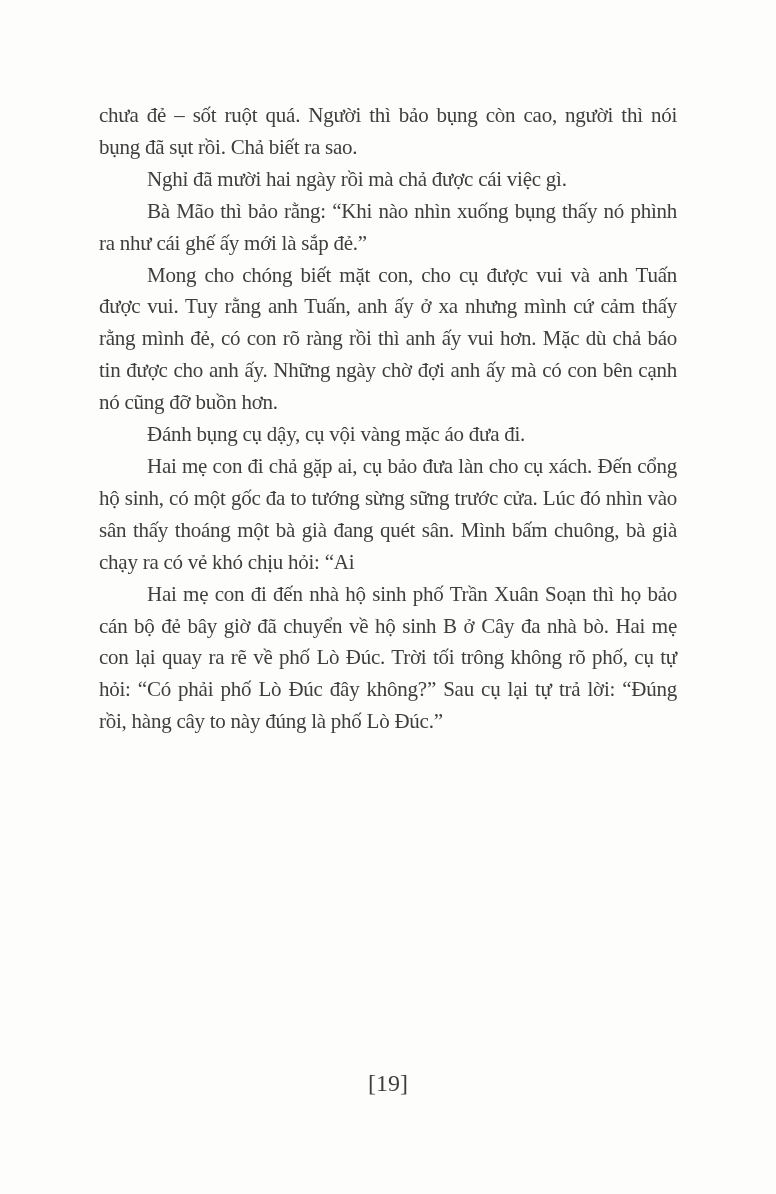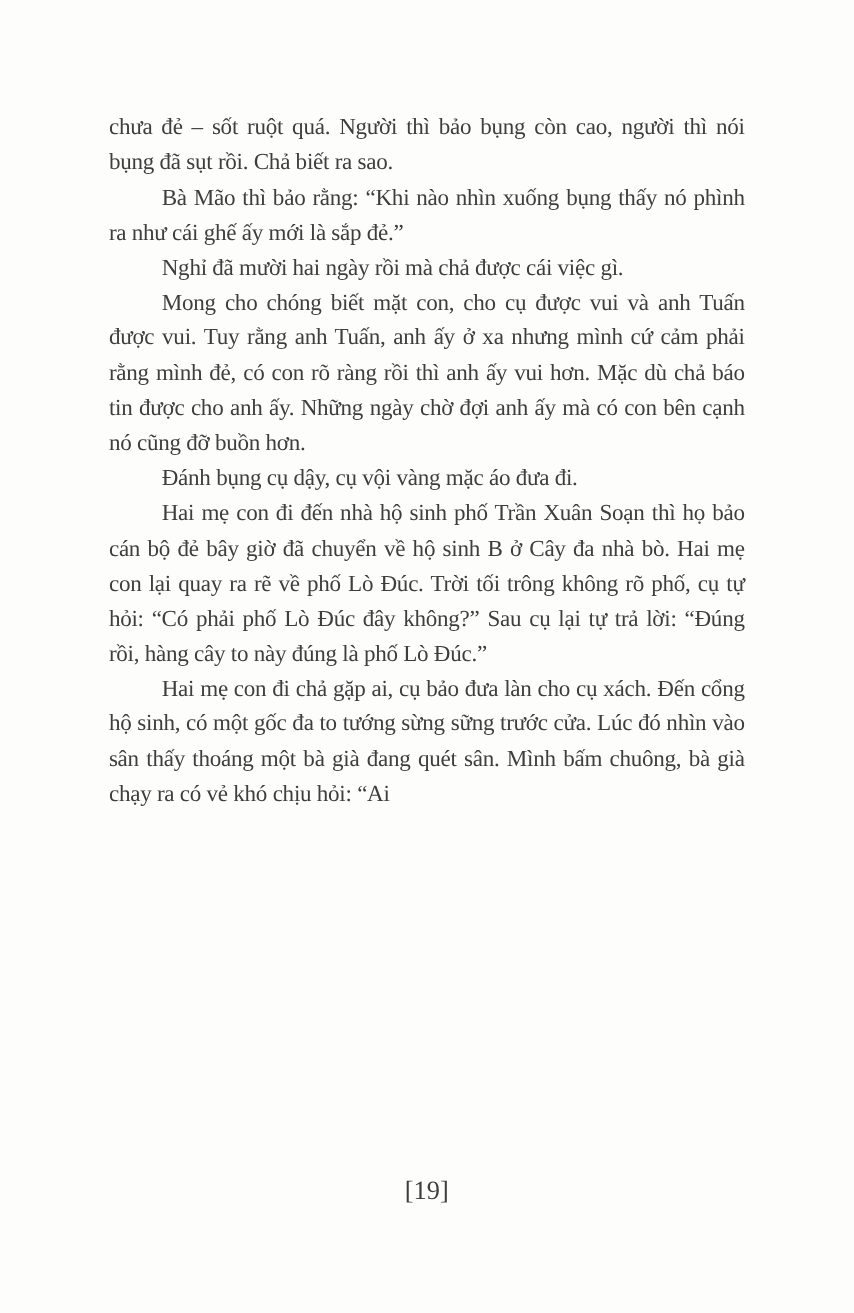--- a/index.html
+++ b/index.html
@@ -53,23 +53,23 @@
     font-size: 24px;
     letter-spacing: 0;
   }
 </style>
 </head>
 <body>
 
 <div class="page">
   <div class="text-block">
     <p class="para noindent">chưa đẻ – sốt ruột quá. Người thì bảo bụng còn cao, người thì nói bụng đã sụt rồi. Chả biết ra sao.</p>
+    <p class="para">Nghỉ đã mười hai ngày rồi mà chả được cái việc gì.</p>
     <p class="para">Bà Mão thì bảo rằng: “Khi nào nhìn xuống bụng thấy nó phình ra như cái ghế ấy mới là sắp đẻ.”</p>
-    <p class="para">Nghỉ đã mười hai ngày rồi mà chả được cái việc gì.</p>
-    <p class="para">Mong cho chóng biết mặt con, cho cụ được vui và anh Tuấn được vui. Tuy rằng anh Tuấn, anh ấy ở xa nhưng mình cứ cảm phải rằng mình đẻ, có con rõ ràng rồi thì anh ấy vui hơn. Mặc dù chả báo tin được cho anh ấy. Những ngày chờ đợi anh ấy mà có con bên cạnh nó cũng đỡ buồn hơn.</p>
+    <p class="para">Mong cho chóng biết mặt con, cho cụ được vui và anh Tuấn được vui. Tuy rằng anh Tuấn, anh ấy ở xa nhưng mình cứ cảm thấy rằng mình đẻ, có con rõ ràng rồi thì anh ấy vui hơn. Mặc dù chả báo tin được cho anh ấy. Những ngày chờ đợi anh ấy mà có con bên cạnh nó cũng đỡ buồn hơn.</p>
 
     <p class="para">Đánh bụng cụ dậy, cụ vội vàng mặc áo đưa đi.</p>
+    <p class="para">Hai mẹ con đi chả gặp ai, cụ bảo đưa làn cho cụ xách. Đến cổng hộ sinh, có một gốc đa to tướng sừng sững trước cửa. Lúc đó nhìn vào sân thấy thoáng một bà già đang quét sân. Mình bấm chuông, bà già chạy ra có vẻ khó chịu hỏi: “Ai</p>
     <p class="para">Hai mẹ con đi đến nhà hộ sinh phố Trần Xuân Soạn thì họ bảo cán bộ đẻ bây giờ đã chuyển về hộ sinh B ở Cây đa nhà bò. Hai mẹ con lại quay ra rẽ về phố Lò Đúc. Trời tối trông không rõ phố, cụ tự hỏi: “Có phải phố Lò Đúc đây không?” Sau cụ lại tự trả lời: “Đúng rồi, hàng cây to này đúng là phố Lò Đúc.”</p>
-    <p class="para">Hai mẹ con đi chả gặp ai, cụ bảo đưa làn cho cụ xách. Đến cổng hộ sinh, có một gốc đa to tướng sừng sững trước cửa. Lúc đó nhìn vào sân thấy thoáng một bà già đang quét sân. Mình bấm chuông, bà già chạy ra có vẻ khó chịu hỏi: “Ai</p>
   </div>
 
   <div class="page-number">[19]</div>
 </div>
 
 </body></html>

